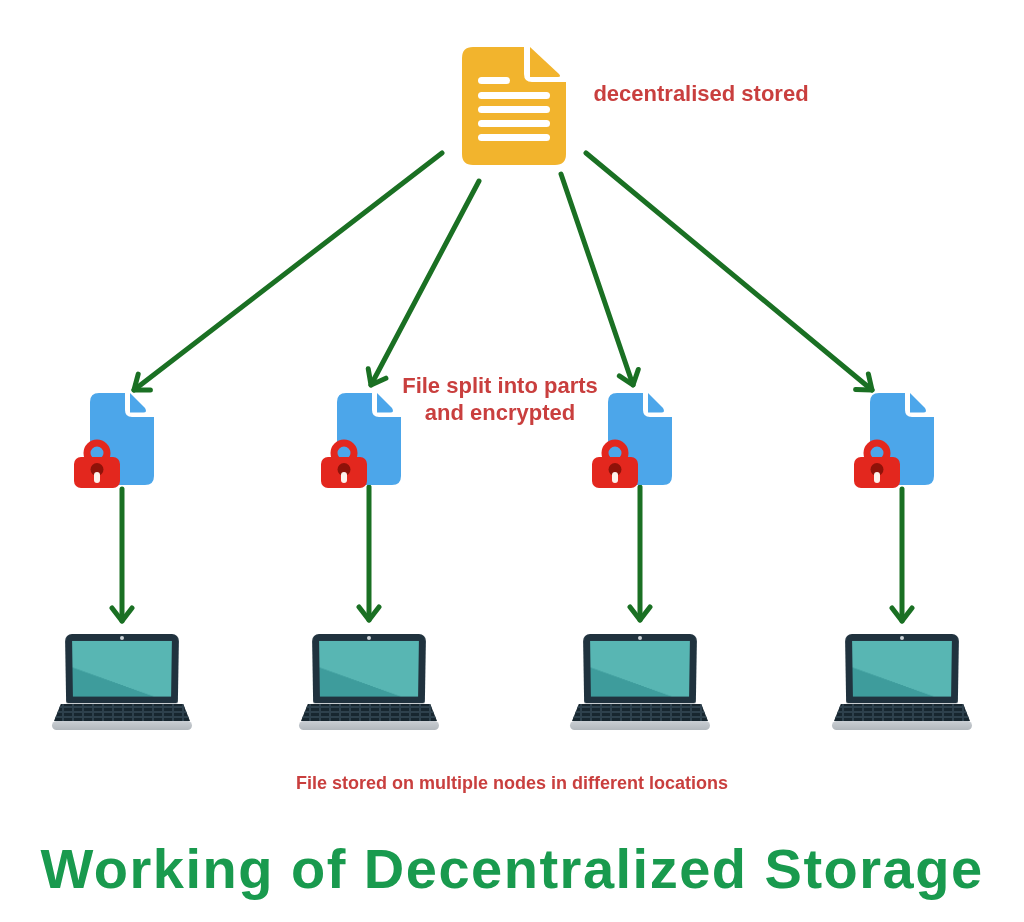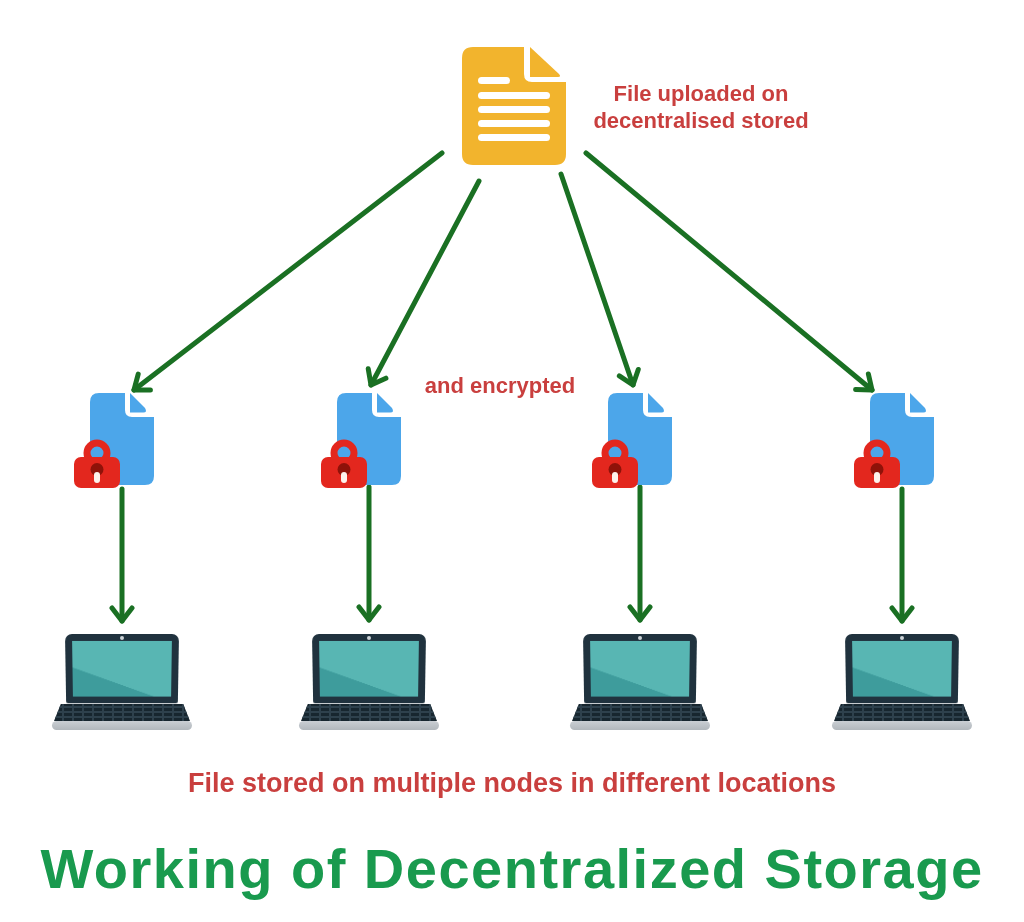--- a/index.html
+++ b/index.html
@@ -9,21 +9,21 @@
   }
   
   #arrow-layer{position:absolute;left:0;top:0;width:1024px;height:922px;}
   .arrow{stroke:var(--arrow-green,#1A7023);stroke-width:5;stroke-linecap:round;fill:none;}
   #ah path{stroke:var(--arrow-green,#1A7023);stroke-width:5;stroke-linecap:round;stroke-linejoin:round;fill:none;}
   
   .note{
     position:absolute;color:var(--annotation-red,#C93F3E);
     font-weight:bold;font-size:22px;line-height:27px;text-align:center;
   }
-  #note-stored{font-size:27px;}
+  #note-stored{font-size:18px;}
   #main-title{
     position:absolute;left:0;top:836px;width:1024px;text-align:center;
     color:var(--title-green,#199A4E);font-size:56px;font-weight:bold;letter-spacing:1.5px;
   }
   
   .doc-icon{position:absolute;left:462px;top:47px;width:104px;height:118px;}
   .part-icon{position:absolute;width:64px;height:92px;}
   .part-icon .lock{position:absolute;left:-16px;top:43px;}
   
   .laptop{position:absolute;width:140px;height:97px;}
@@ -80,25 +80,25 @@
     <g style="fill:var(--doc-line-white,#FFFFFF)">
       <rect x="16" y="30" width="32" height="7" rx="3.5"></rect>
       <rect x="16" y="45" width="72" height="7" rx="3.5"></rect>
       <rect x="16" y="59" width="72" height="7" rx="3.5"></rect>
       <rect x="16" y="73" width="72" height="7" rx="3.5"></rect>
       <rect x="16" y="87" width="72" height="7" rx="3.5"></rect>
     </g>
   </svg>
 
   <div class="note" style="left:556px;top:80px;width:290px;">
-    <div>File uploaded on</div>
     <div>decentralised stored</div>
   </div>
 
   <div class="note" style="left:355px;top:372px;width:290px;">
+    <div>File split into parts</div>
     <div>and encrypted</div>
   </div>
 
   <div class="part-icon" style="left:90px;top:393px;">
     <svg width="64" height="92" viewBox="0 0 64 92">
       <path style="fill:var(--file-blue,#4CA6EA)" d="M9,0 H35 V17 Q35,24 42,24 H64 V83 Q64,92 55,92 H9 Q0,92 0,83 V9 Q0,0 9,0 Z"></path>
       <path style="fill:var(--file-blue,#4CA6EA)" d="M40,0 L55,15 Q57.5,19.5 53.5,19.5 L40,19.5 Z"></path>
     </svg>
     <svg class="lock" width="46" height="52" viewBox="0 0 46 52">
       <circle cx="23" cy="17" r="10" style="fill:none;stroke:var(--lock-red,#E3271E)" stroke-width="7"></circle>

